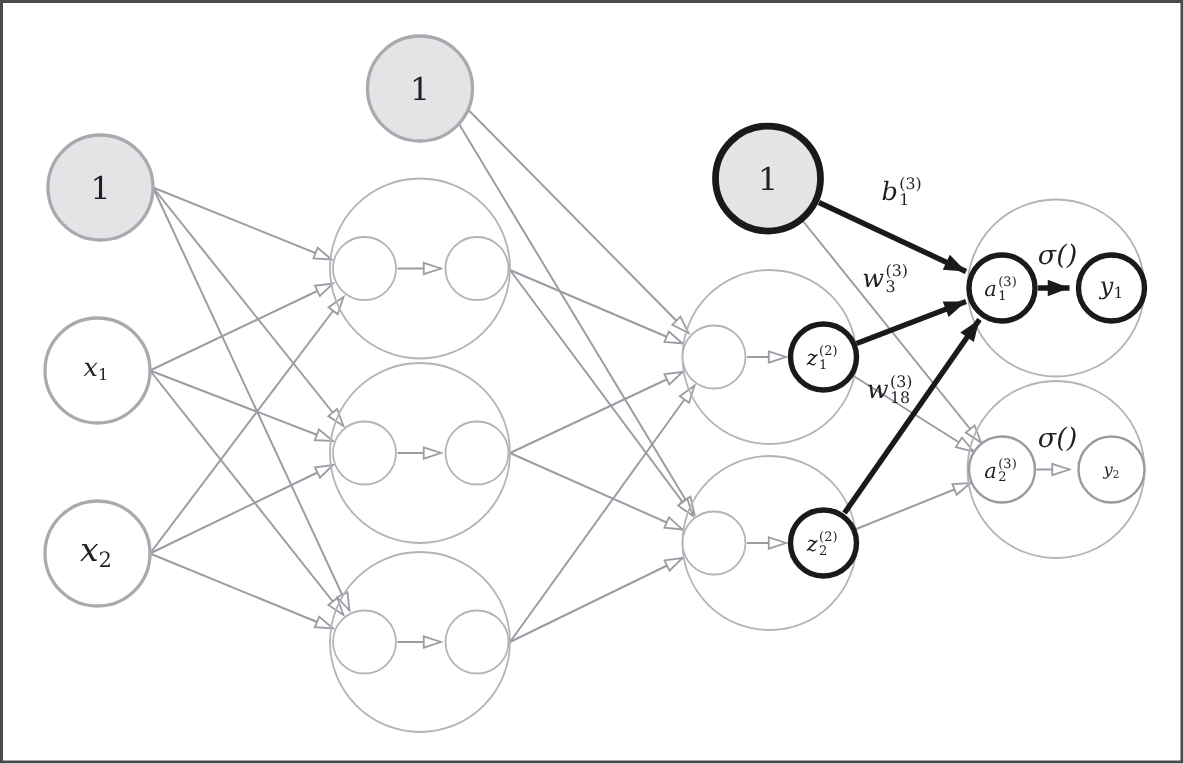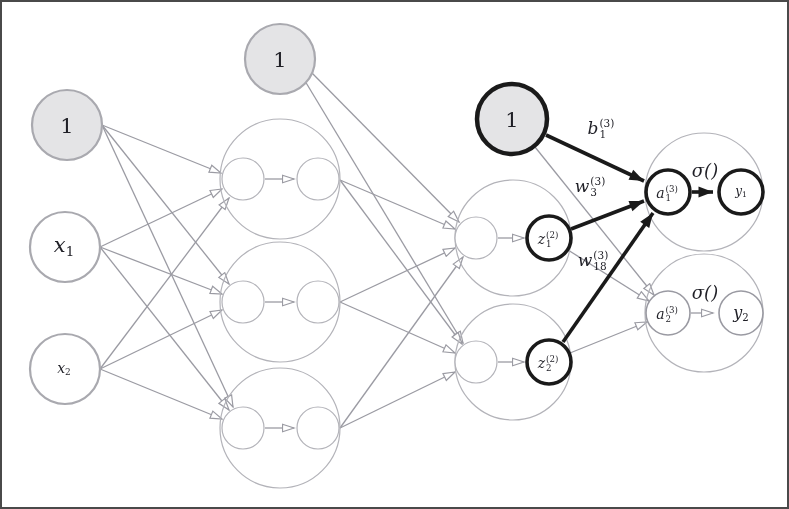--- a/index.html
+++ b/index.html
@@ -130,24 +130,24 @@
     <div class="mlabel upright" style="left:65px;top:124px;font-size:21px">
       <span>1</span>
     </div>
     <div class="mlabel upright" style="left:278px;top:58px;font-size:21px">
       <span>1</span>
     </div>
     <div class="mlabel upright" style="left:510px;top:118px;font-size:21px">
       <span>1</span>
     </div>
 
-    <div class="mlabel" style="left:62px;top:245px;font-size:21px">
+    <div class="mlabel" style="left:62px;top:245px;font-size:17px">
       <span class="base">x</span><span class="isub">1</span>
     </div>
-    <div class="mlabel" style="left:62px;top:367px;font-size:14px">
+    <div class="mlabel" style="left:62px;top:367px;font-size:22px">
       <span class="base">x</span><span class="isub">2</span>
     </div>
 
     <div class="mlabel" style="left:546px;top:238px;font-size:14px">
       <span class="base">z</span><span class="stack">
           <span>(2)</span>
           <span>1</span>
         </span>
     </div>
     <div class="mlabel" style="left:546px;top:362px;font-size:14px">
@@ -163,24 +163,24 @@
           <span>1</span>
         </span>
     </div>
     <div class="mlabel" style="left:665px;top:313px;font-size:14px">
       <span class="base">a</span><span class="stack">
           <span>(3)</span>
           <span>2</span>
         </span>
     </div>
 
-    <div class="mlabel" style="left:739px;top:190px;font-size:12px">
+    <div class="mlabel" style="left:739px;top:190px;font-size:16px">
       <span class="base">y</span><span class="isub">1</span>
     </div>
-    <div class="mlabel" style="left:739px;top:312px;font-size:16px">
+    <div class="mlabel" style="left:739px;top:312px;font-size:11px">
       <span class="base">y</span><span class="isub">2</span>
     </div>
 
     <div class="mlabel" style="left:599px;top:127px;font-size:17px">
       <span class="base">b</span><span class="stack">
           <span>(3)</span>
           <span>1</span>
         </span>
     </div>
     <div class="mlabel" style="left:588px;top:185px;font-size:17px">

